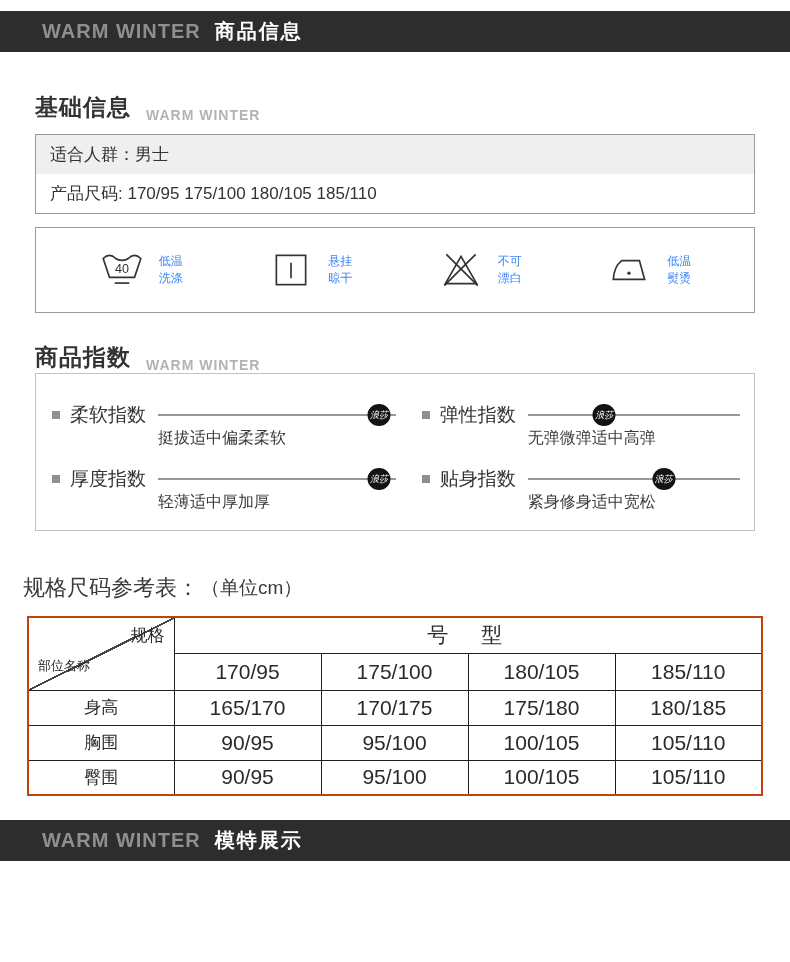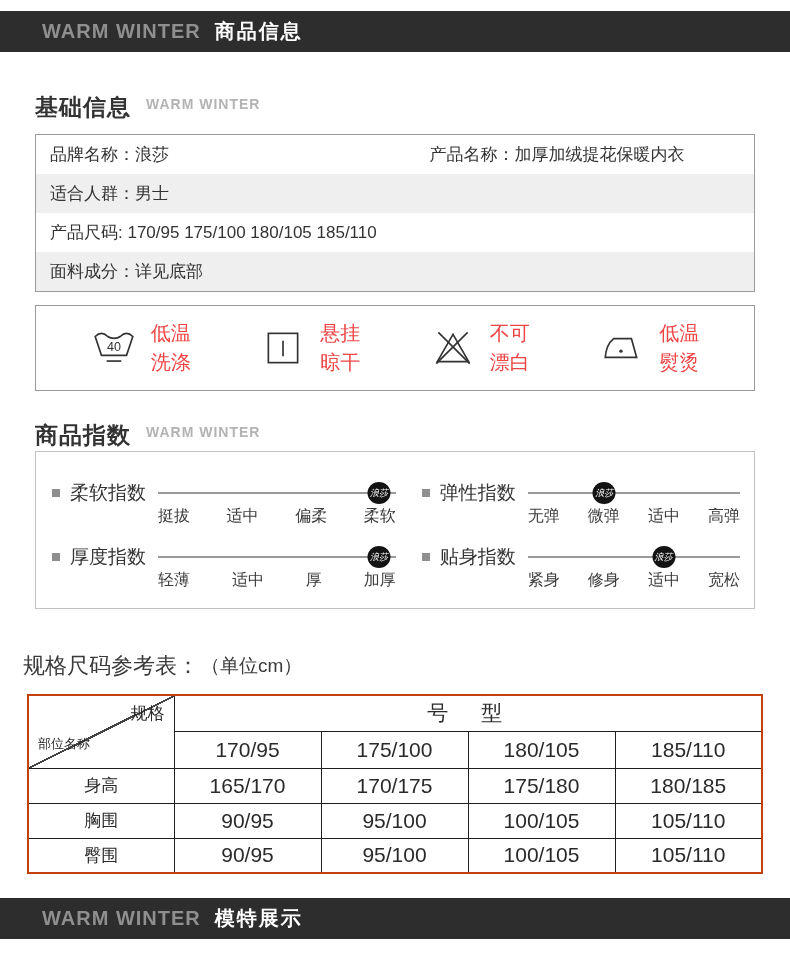--- a/index.html
+++ b/index.html
@@ -12,40 +12,40 @@
   .bar {
     height:41px; background:#2d2d2d; display:flex; align-items:center;
     padding-left:42px;
   }
   .bar.top { margin-top:11px; }
   .bar .en { color:#8f8f8f; font-size:20px; font-weight:bold; letter-spacing:1px; margin-right:14px; }
   .bar .cn { color:#ffffff; font-size:20px; font-weight:bold; letter-spacing:2px; }
 
   
   .content { padding:0 35px; }
-  .section-head { display:flex; align-items:flex-start; }
+  .section-head { display:flex; align-items:flex-end; }
   .section-head.first { margin-top:40px; }
   .section-head .cn { font-size:23px; font-weight:bold; color:#333; letter-spacing:1px; }
   .section-head .sub { font-size:14px; font-weight:bold; color:#b3b3b3; letter-spacing:1px; margin-left:15px; margin-top:4px; }
 
   
   .info-table { margin-top:11px; border:1px solid #9a9a9a; }
   .info-row { height:39px; display:flex; align-items:center; padding:0 14px; font-size:17px; color:#333; background:#ffffff; }
   .info-row.alt { background:#efefef; }
   .info-cell-left { flex:0 0 55%; }
   .info-cell-right { flex:1; }
 
   
   .care-box {
     margin-top:13px; height:86px; border:1px solid #9a9a9a;
     display:flex; align-items:center; padding:0 20px;
   }
   .care-item { flex:1; display:flex; align-items:center; justify-content:center; }
   .care-item svg { width:46px; height:46px; margin-right:14px; }
-  .care-label { font-size:20px; line-height:1.45; color:#ef4444; }
+  .care-label { font-size:12px; line-height:1.45; color:#3b82f6; }
 
   
   .index-box {
     border:1px solid #c2c2c2; height:158px;
     display:grid; grid-template-columns:1.08fr 1fr; grid-template-rows:1fr 1fr;
     padding:22px 14px 10px 16px; column-gap:26px;
   }
   .index-item { display:flex; align-items:flex-start; padding-top:6px; }
   .index-bullet { width:8px; height:8px; background:#8f8f8f; margin-top:9px; margin-right:10px; flex:0 0 auto; }
   .index-label { font-size:19px; color:#333; white-space:nowrap; margin-right:12px; line-height:26px; }
@@ -53,21 +53,21 @@
   .track { position:absolute; top:10px; left:0; right:0; height:2px; background:#999; }
   .marker {
     position:absolute; top:1px; width:21px; height:20px; background:#131313;
     border-radius:50%; transform:translateX(-50%);
     display:flex; align-items:center; justify-content:center;
     box-shadow:0 0 0 1px #131313;
   }
   .marker span { color:#ffffff; font-size:9px; font-style:italic; letter-spacing:0; }
   .ticks {
     position:absolute; top:24px; left:0; right:0;
-    display:flex; justify-content:space-between; font-size:16px; color:#3c3c3c;
+    display:flex; font-size:16px; color:#3c3c3c;
   }
 
   
   .size-title { margin-top:42px; padding-left:23px; font-size:22px; color:#3a3a3a; display:flex; align-items:center; }
   .size-title .unit { font-size:19px; margin-left:2px; }
   .spec-wrap { padding:0 27px; }
   table.spec { margin-top:13px; width:100%; border-collapse:collapse; table-layout:fixed; }
   table.spec td { border:1px solid #1f1f1f; text-align:center; color:#2a2a2a; }
   table.spec { border:2px solid #c2410c; }
   td.corner {
@@ -95,32 +95,25 @@
 </div>
 
 <div class="content">
 
   <div class="section-head first">
     <span class="cn">基础信息</span>
     <span class="sub">WARM WINTER</span>
   </div>
 
   <div class="info-table">
-    <div class="info-row">
-      <span class="info-cell-left">品牌名称：浪莎</span>
-      <span class="info-cell-right">产品名称：加厚加绒提花保暖内衣</span>
-    </div>
     <div class="info-row alt">
       <span>适合人群：男士</span>
     </div>
     <div class="info-row">
       <span>产品尺码: 170/95  175/100  180/105  185/110</span>
-    </div>
-    <div class="info-row alt">
-      <span>面料成分：详见底部</span>
     </div>
   </div>
 
   <div class="care-box">
 
     <div class="care-item">
       <svg viewBox="0 0 44 44" fill="none" stroke="#333" stroke-width="1.6">
         <path d="M4 11 C8 7 12 7 16 11 C19 13.5 25 13.5 28 11 C32 7 36 7 40 11 L34 29 L10 29 Z" fill="none"></path>
         <text x="22" y="24.5" text-anchor="middle" font-size="12" stroke="none" fill="#333">40</text>
         <line x1="15" y1="34.5" x2="29" y2="34.5"></line>

